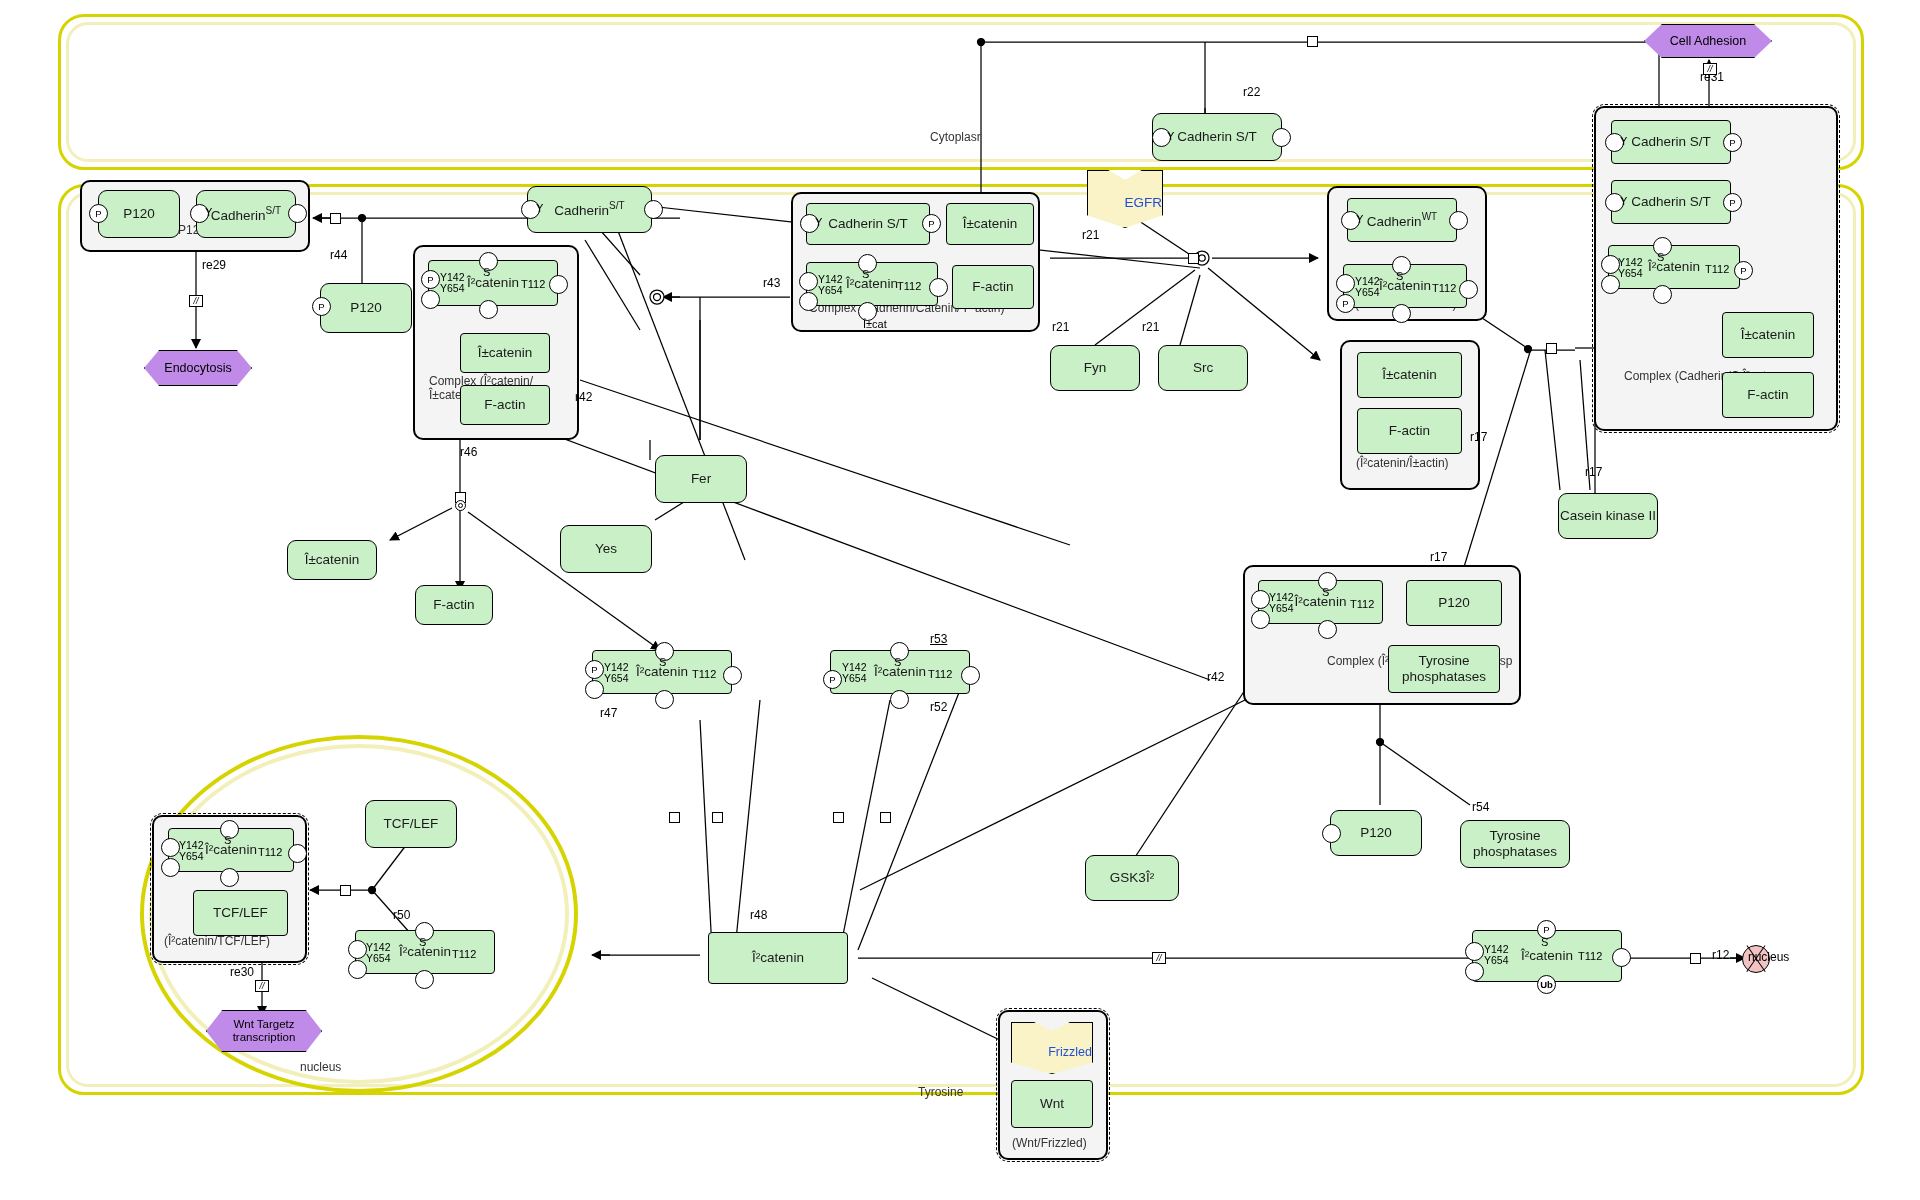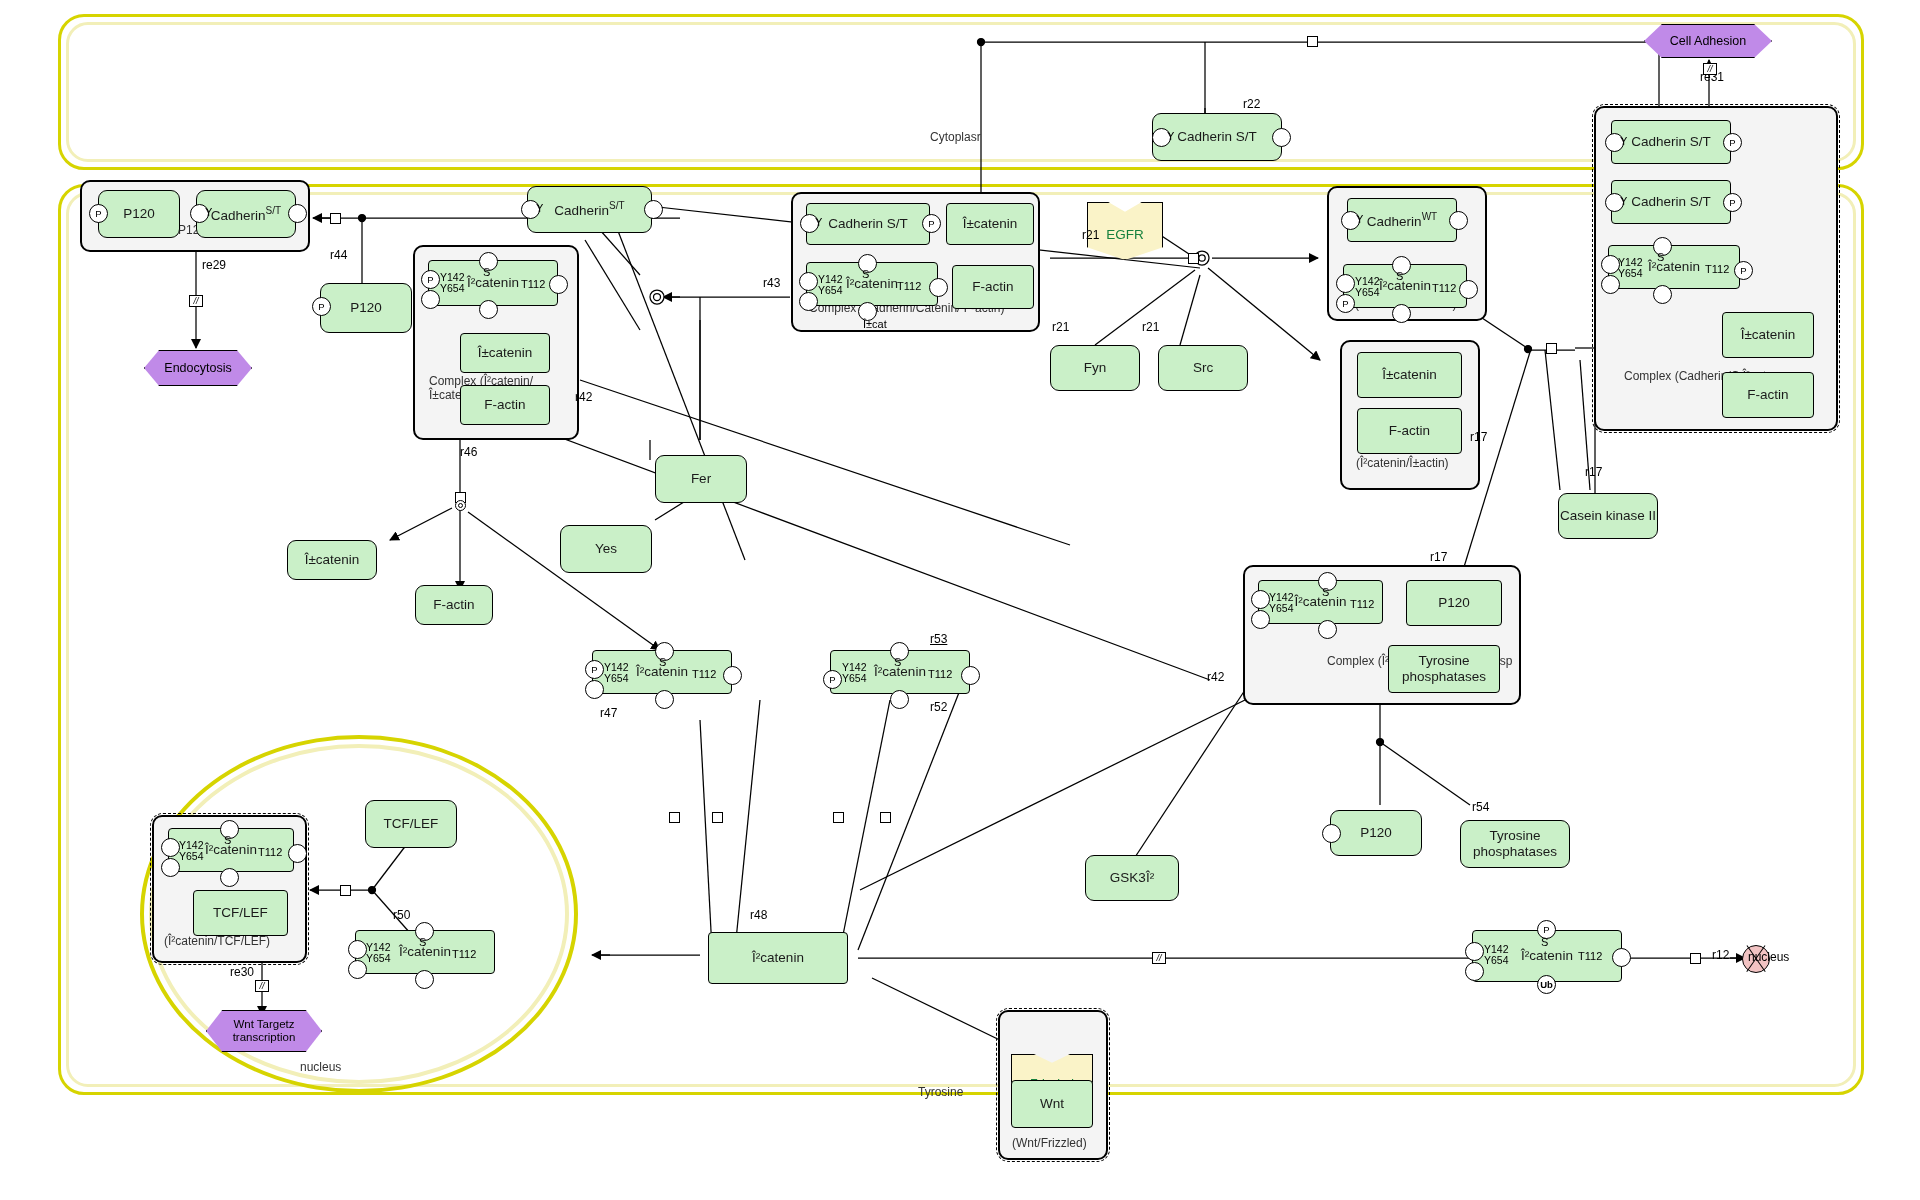--- a/index.html
+++ b/index.html
@@ -35,22 +35,22 @@
 
   
   .hex{position:absolute;background:#c08ae8;border:1.3px solid #000;
        clip-path:polygon(14% 0,86% 0,100% 50%,86% 100%,14% 100%,0 50%);
        display:flex;align-items:center;justify-content:center;text-align:center;
        font-size:12.5px;color:#000;line-height:1.15;box-sizing:border-box;}
 
   
   .rec{position:absolute;background:#faf3c8;border:1.3px solid #000;
        clip-path:polygon(0 0,28% 0,50% 17%,72% 0,100% 0,100% 78%,50% 100%,0 78%);
-       display:flex;align-items:flex-start;justify-content:center;
-       font-size:13.5px;color:#15803d;padding-top:24px;box-sizing:border-box;margin-top:32px;}
+       display:flex;align-items:flex-start;justify-content:flex-end;
+       font-size:13.5px;color:#1d4ed8;padding-top:24px;box-sizing:border-box;}
 
   
   .sink{position:absolute;width:26px;height:26px;border-radius:50%;background:#f2c3c3;border:1.3px solid #000;}
   .sink::before,.sink::after{content:"";position:absolute;left:-3px;top:12px;width:32px;height:1.3px;background:#000;}
   .sink::before{transform:rotate(-55deg);}
   .sink::after{transform:rotate(55deg);}
 
   
   .proc{position:absolute;width:11px;height:11px;background:#fff;border:1.4px solid #000;box-sizing:border-box;}
   .proc.diss{border-radius:50%;}
@@ -176,21 +176,21 @@
 
       <path d="M372,890 L310,890" marker-end="url(#arrow)"></path>
       <path d="M372,890 L410,840"></path>
       <circle cx="372" cy="890" r="3.5" fill="#000"></circle>
       <path d="M372,890 L418,942"></path>
 
       <path d="M262,962 L262,1015" marker-end="url(#arrow)"></path>
     </g>
   </svg>
 
-  <div class="plabel" style="left:1243px;top:85px;margin-top:12px;">r22</div>
+  <div class="plabel" style="left:1243px;top:85px;">r22</div>
   <div class="proc" style="left:1307px;top:36px;"></div>
 
   <div class="hex" style="left:1644px;top:24px;width:128px;height:34px;">Cell Adhesion</div>
   <div class="plabel" style="left:1655px;top:70px;margin-left:45px;">re31</div>
   <div class="proc omit" style="left:1703px;top:63px;">//</div>
 
   <div class="clabel" style="left:930px;top:130px;">Cytoplasr</div>
 
   <div class="ent" style="left:1152px;top:113px;width:130px;height:48px;">
     <span>Cadherin S/T</span>

